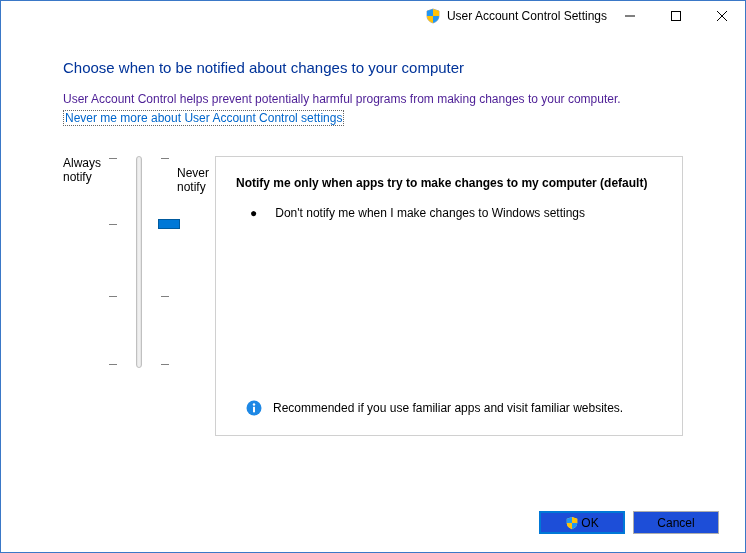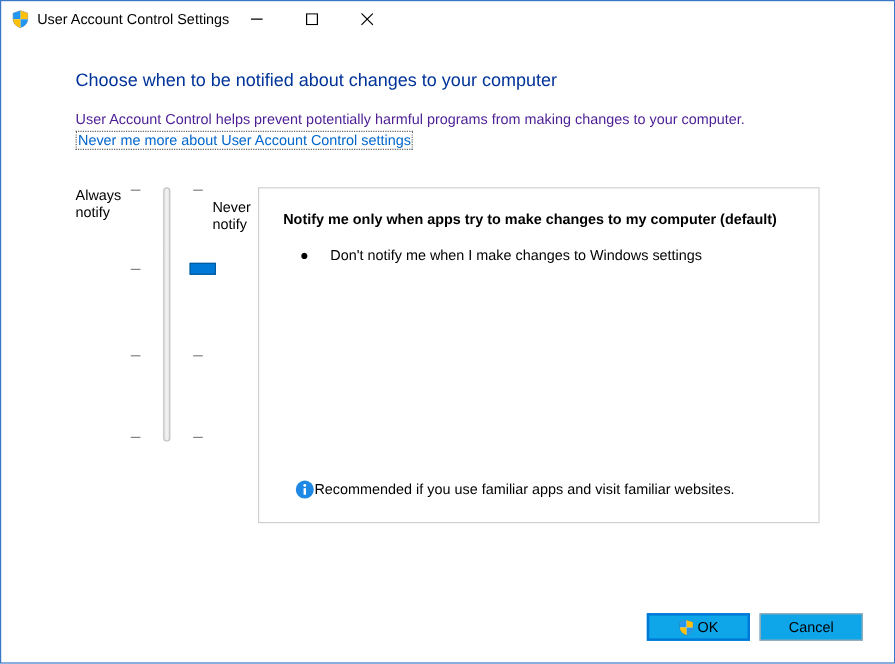--- a/index.html
+++ b/index.html
@@ -1,17 +1,17 @@
 <!DOCTYPE html>
 <html><head>
   <meta charset="utf-8">
   <style>
     * { box-sizing: border-box; margin: 0; padding: 0; font-family: "Segoe UI", Tahoma, sans-serif; }
     body { background: #fff; width: 746px; height: 553px; border: 1px solid #3a78c7; position: relative; overflow: hidden; }
-    .titlebar { height: 30px; display: flex; align-items: center; justify-content: flex-start; padding-left: 8px; }
+    .titlebar { height: 30px; display: flex; align-items: center; justify-content: flex-end; padding-left: 8px; }
     .titlebar-left { display: flex; align-items: center; gap: 6px; }
     .title-text { font-size: 12px; color: #000; }
     .titlebar-right { display: flex; height: 100%; }
     .titlebar-btn { width: 46px; height: 100%; display: flex; align-items: center; justify-content: center; color: #000; }
     .content { padding: 28px 62px 0 62px; }
     .heading { color: #003399; font-size: 15px; font-weight: 400; margin-bottom: 16px; }
     .desc { font-size: 12px; color: #4c1d95; line-height: 1.3; }
     .link { color: #0066cc; text-decoration: none; border: 1px dotted #666; font-size: 12px; display: inline-block; padding: 0 1px; }
     .body { display: flex; margin-top: 30px; }
     .slider-col { width: 130px; display: flex; flex-direction: row; align-items: flex-start; gap: 38px; }
@@ -21,24 +21,24 @@
     .track-bg { position: absolute; width: 6px; height: 100%; background: linear-gradient(to right, #e0e0e0, #f5f5f5, #e0e0e0); border: 1px solid #c0c0c0; border-radius: 3px; }
     .tick-row { position: absolute; width: 60px; display: flex; justify-content: space-between; align-items: center; }
     .tick { width: 8px; height: 1.5px; background: #808080; }
     .thumb { position: absolute; width: 22px; height: 10px; background: #0078d7; border: 1px solid #005a9e; top: 63px; left: 19px; }
     .panel { flex: 1; border: 1px solid #d0d0d0; padding: 18px 20px 18px 20px; height: 280px; display: flex; flex-direction: column; margin-left: 22px; }
     .panel-title { font-size: 12px; font-weight: 700; color: #000; line-height: 1.4; }
     .bullet-row { display: flex; margin-top: 14px; gap: 18px; padding-left: 14px; }
     .bullet-dot { font-size: 12px; color: #000; line-height: 1.4; }
     .bullet-text { font-size: 12px; color: #000; line-height: 1.4; flex: 1; }
     .panel-spacer { flex: 1; }
-    .info-row { display: flex; align-items: flex-start; gap: 0; padding-left: 10px; margin-top: 29px; }
+    .info-row { display: flex; align-items: flex-start; gap: 11px; padding-left: 10px; margin-top: 29px; }
     .info-text { font-size: 12px; color: #000; line-height: 1.4; flex: 1; }
     .footer { position: absolute; bottom: 18px; right: 26px; display: flex; gap: 8px; }
-    .btn { width: 86px; height: 23px; font-size: 12px; background: #0ea5e9; border: 1px solid #adadad; display: flex; align-items: center; justify-content: center; gap: 2px; }
+    .btn { width: 86px; height: 23px; font-size: 12px; background: #1d4ed8; border: 1px solid #adadad; display: flex; align-items: center; justify-content: center; gap: 2px; }
     .btn-ok { border: 2px solid #0078d7; }
     .shield-icon { width: 16px; height: 16px; }
     .shield-icon-sm { width: 14px; height: 14px; }
     .info-icon { width: 16px; height: 16px; flex-shrink: 0; }
   </style>
 </head>
 <body>
 
 <div class="titlebar">
   <div class="titlebar-left">

